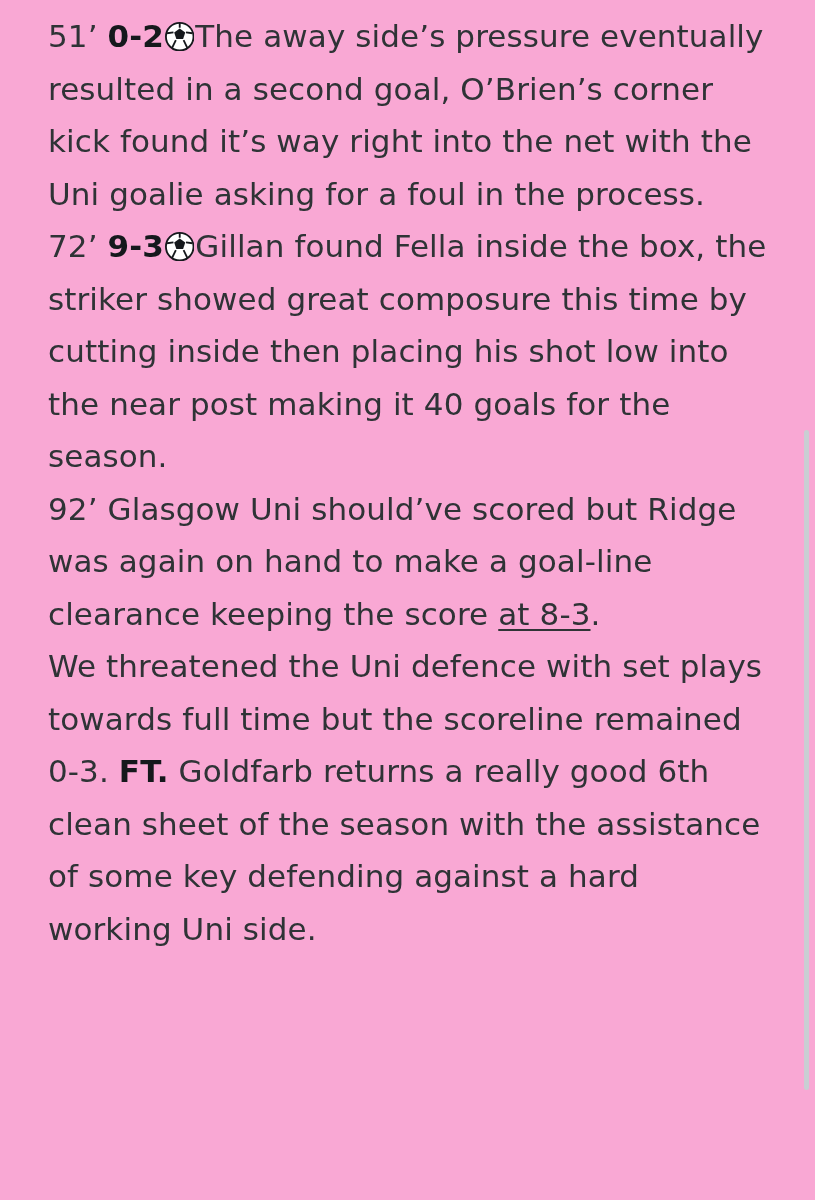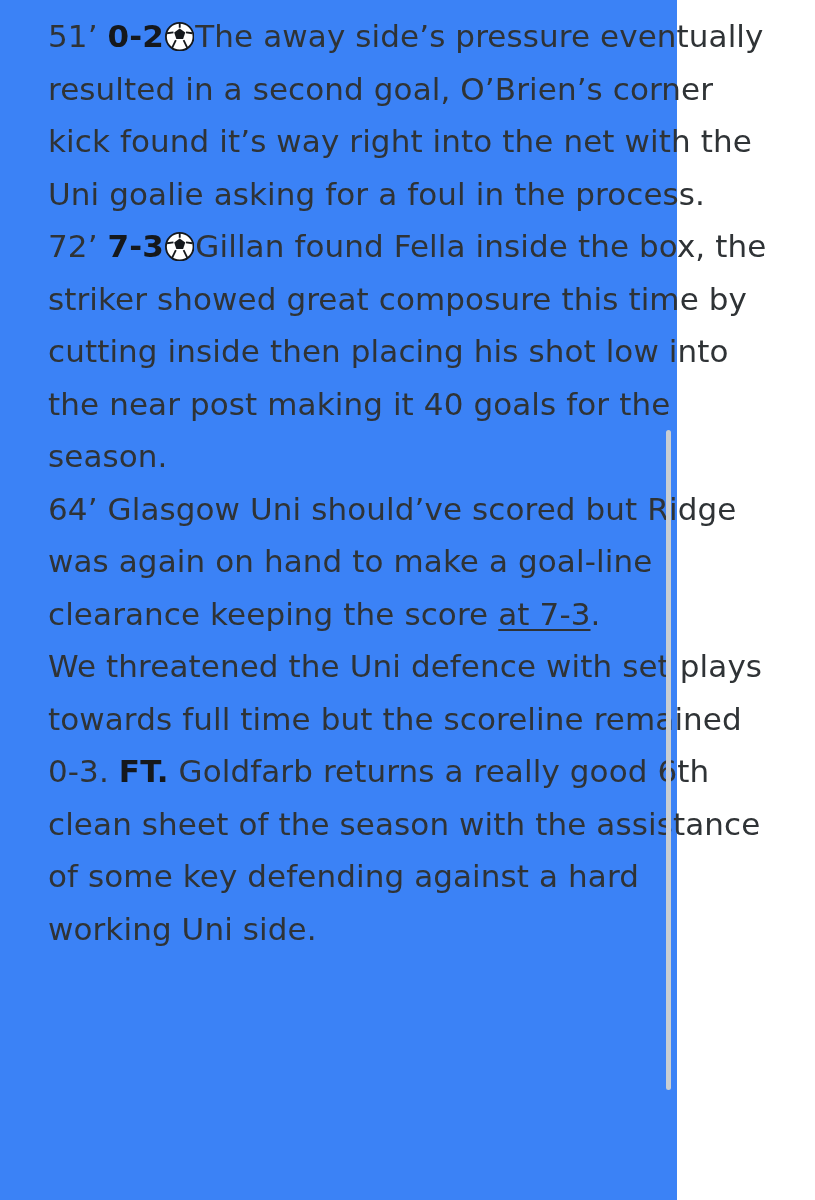--- a/index.html
+++ b/index.html
@@ -10,23 +10,23 @@
   body {
     width: 815px;
     height: 1200px;
     position: relative;
     font-family: "DejaVu Sans", sans-serif;
     overflow: hidden;
   }
   .page {
     position: absolute;
     left: 0; top: 0;
-    width: 677px;
+    width: 815px;
     height: 1200px;
-    background: #3b82f6;
+    background: #f9a8d4;
   }
   .article {
     position: absolute;
     left: 48px;
     top: 10px;
     width: 720px;
     font-size: 31px;
     line-height: 52.5px;
     color: #2f3336;
     letter-spacing: 0.1px;
@@ -71,27 +71,27 @@
 
   <div class="article">
 
     <p class="para"><span class="nowrap"><span>51’</span> <span class="bold">0-2</span><span class="ball"><svg viewBox="0 0 32 32">
               <circle cx="16" cy="16" r="15" fill="#ffffff" stroke="#15181c" stroke-width="2"></circle>
               <polygon points="16,7 22,11.5 19.7,18.6 12.3,18.6 10,11.5" fill="#15181c"></polygon>
               <path d="M16 1.2 L16 6.2 M2.2 12.2 L9.2 11.2 M29.8 12.2 L22.8 11.2 M7.6 28.4 L11.8 19.6 M24.4 28.4 L20.2 19.6" stroke="#15181c" stroke-width="2" fill="none"></path>
             </svg></span></span><span>The away side’s pressure eventually resulted in a second goal, O’Brien’s corner kick found it’s way right into the net with the Uni goalie asking for a foul in the process.</span></p>
 
 
-    <p class="para"><span class="nowrap"><span>72’</span> <span class="bold">7-3</span><span class="ball"><svg viewBox="0 0 32 32">
+    <p class="para"><span class="nowrap"><span>72’</span> <span class="bold">9-3</span><span class="ball"><svg viewBox="0 0 32 32">
               <circle cx="16" cy="16" r="15" fill="#ffffff" stroke="#15181c" stroke-width="2"></circle>
               <polygon points="16,7 22,11.5 19.7,18.6 12.3,18.6 10,11.5" fill="#15181c"></polygon>
               <path d="M16 1.2 L16 6.2 M2.2 12.2 L9.2 11.2 M29.8 12.2 L22.8 11.2 M7.6 28.4 L11.8 19.6 M24.4 28.4 L20.2 19.6" stroke="#15181c" stroke-width="2" fill="none"></path>
             </svg></span></span><span>Gillan found Fella inside the box, the striker showed great composure this time by cutting inside then placing his shot low into the near post making it 40 goals for the season.</span></p>
 
-    <p class="para"><span>64’</span> <span>Glasgow Uni should’ve scored but Ridge was again on hand to make a goal-line clearance keeping the score</span> <span class="underline">at 7-3</span><span>.</span></p>
+    <p class="para"><span>92’</span> <span>Glasgow Uni should’ve scored but Ridge was again on hand to make a goal-line clearance keeping the score</span> <span class="underline">at 8-3</span><span>.</span></p>
 
     <p class="para"><span>We threatened the Uni defence with set plays towards full time but the scoreline remained 0-3.</span> <span class="bold">FT.</span> <span>Goldfarb returns a really good 6th clean sheet of the season with the assistance of some key defending against a hard working Uni side.</span></p>
 
   </div>
 
   <div class="scrollbar-track"></div>
 
 </div>
 
 </body></html>

